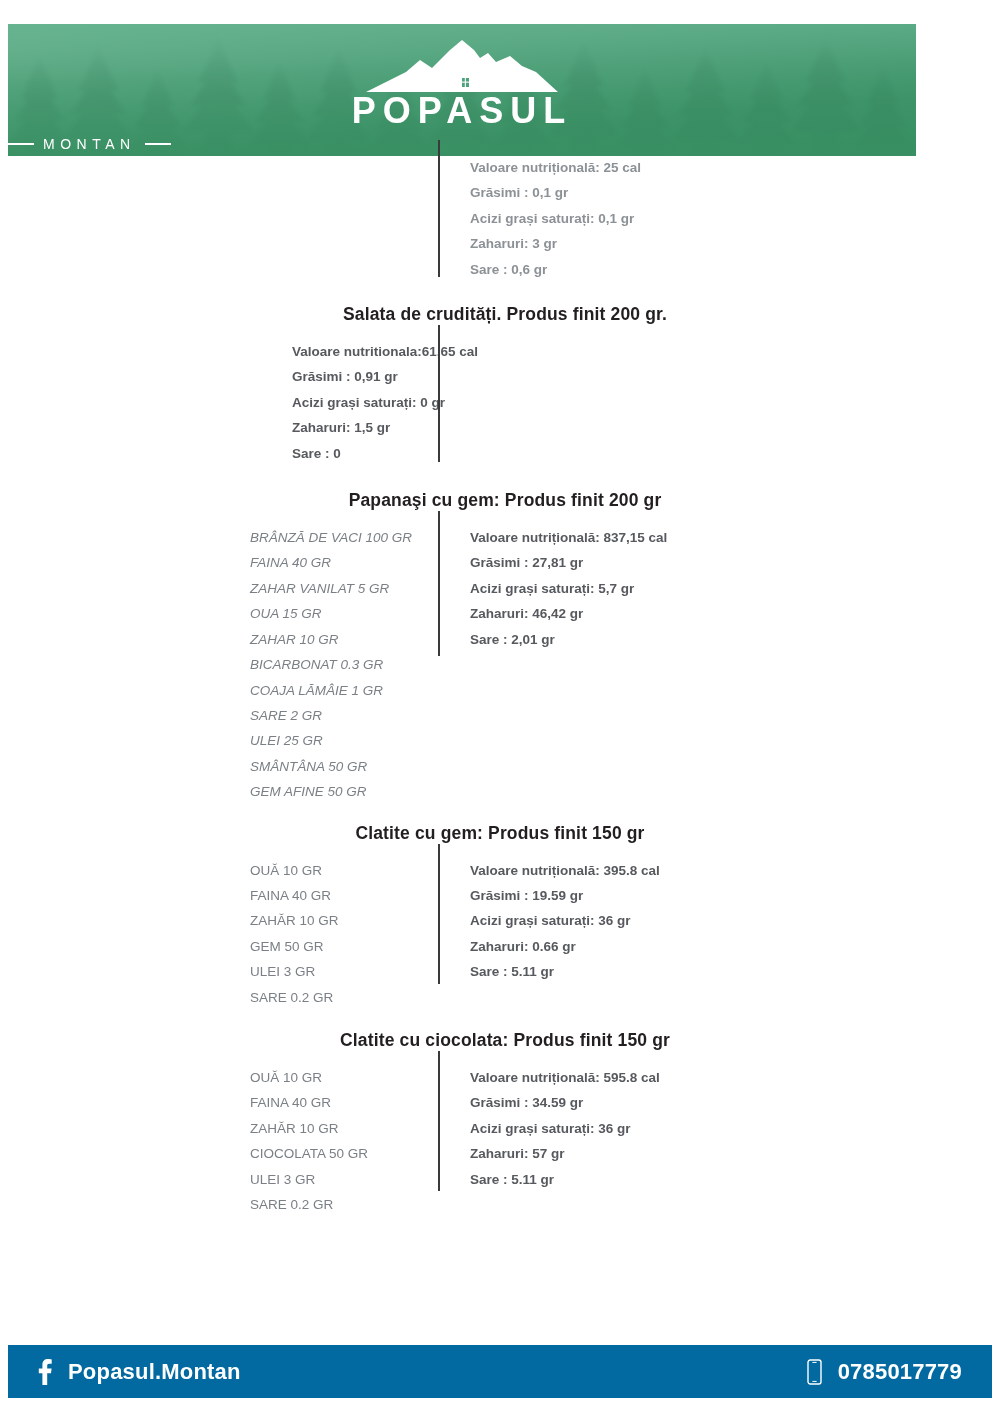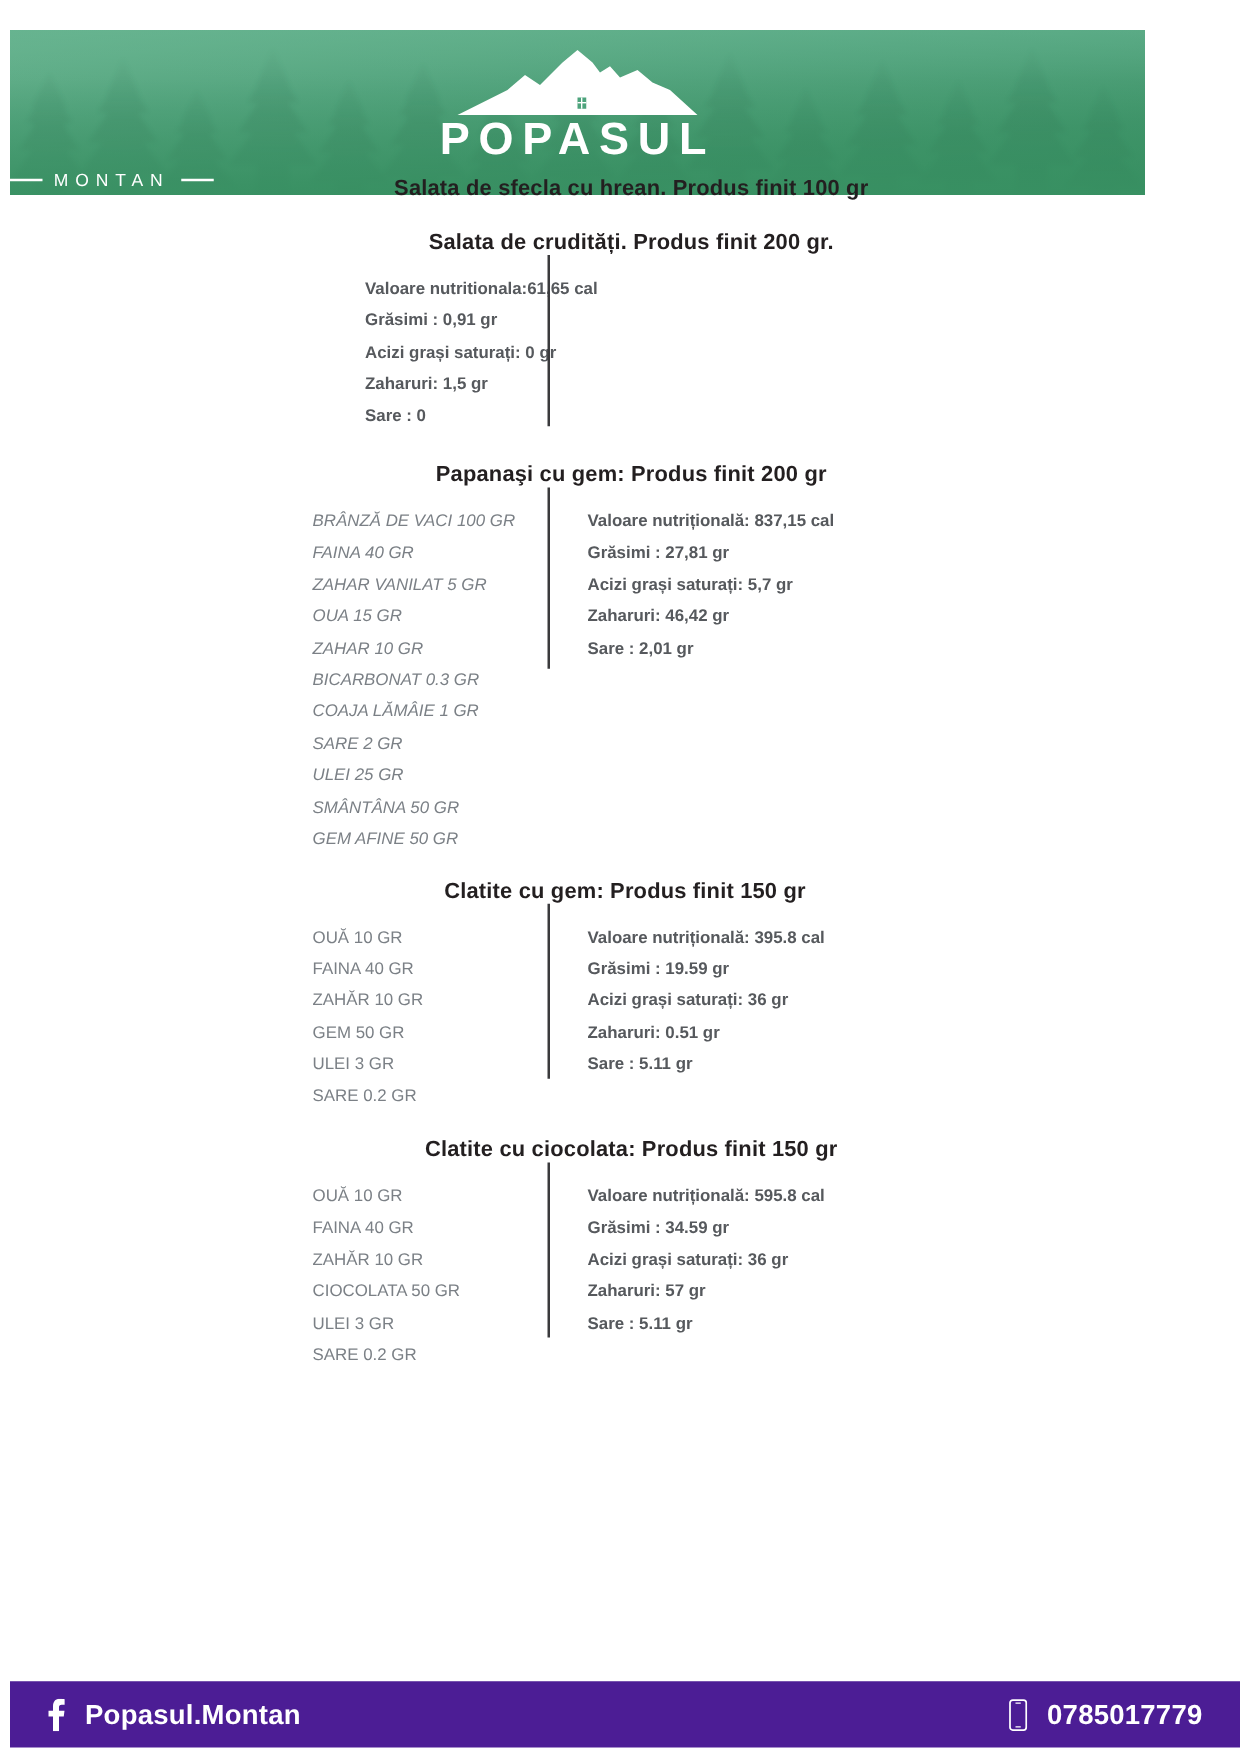--- a/index.html
+++ b/index.html
@@ -163,21 +163,21 @@
   .sp3 { height: 18px; }
   .sp4 { height: 20px; }
 
   
   .footer {
     position: absolute;
     left: 8px;
     bottom: 3px;
     width: 984px;
     height: 53px;
-    background: #4c1d95;
+    background: #0369a1;
     display: flex;
     align-items: center;
     justify-content: space-between;
     padding: 0 30px;
     box-sizing: border-box;
   }
   .footer-left, .footer-right {
     display: flex;
     align-items: center;
     gap: 16px;
@@ -248,21 +248,31 @@
       <span class="logo-rule"></span>
       <span class="logo-sub">MONTAN</span>
       <span class="logo-rule"></span>
     </div>
   </div>
 </div>
 
 <div class="sections">
 
   <div class="section s1">
-    <div class="section-title">Salata de sfecla cu hrean. Produs finit 100 gr</div>
+    <div class="section-body">
+      <div class="divider"></div>
+      <ul class="ingredients"></ul>
+      <ul class="nutrition nut-light">
+        <li>Valoare nutrițională: 25 cal</li>
+        <li>Grăsimi : 0,1 gr</li>
+        <li>Acizi grași saturați: 0,1 gr</li>
+        <li>Zaharuri: 3 gr</li>
+        <li>Sare : 0,6 gr</li>
+      </ul>
+    </div>
   </div>
 
   <div class="sp1"></div>
 
   <div class="section s2">
     <div class="section-title">Salata de crudități. Produs finit 200 gr.</div>
     <div class="section-body">
       <div class="divider"></div>
       <ul class="nutrition nut-dark">
         <li>Valoare nutritionala:61,65  cal</li>
@@ -314,21 +324,21 @@
         <li>FAINA 40 GR</li>
         <li>ZAHĂR 10 GR</li>
         <li>GEM 50 GR</li>
         <li>ULEI 3 GR</li>
         <li>SARE 0.2 GR</li>
       </ul>
       <ul class="nutrition nut-dark">
         <li>Valoare nutrițională: 395.8 cal</li>
         <li>Grăsimi : 19.59 gr</li>
         <li>Acizi grași saturați: 36 gr</li>
-        <li>Zaharuri: 0.51 gr</li>
+        <li>Zaharuri: 0.66 gr</li>
         <li>Sare : 5.11 gr</li>
       </ul>
     </div>
   </div>
 
   <div class="sp4"></div>
 
   <div class="section s5">
     <div class="section-title">Clatite cu ciocolata: Produs finit 150 gr</div>
     <div class="section-body">

